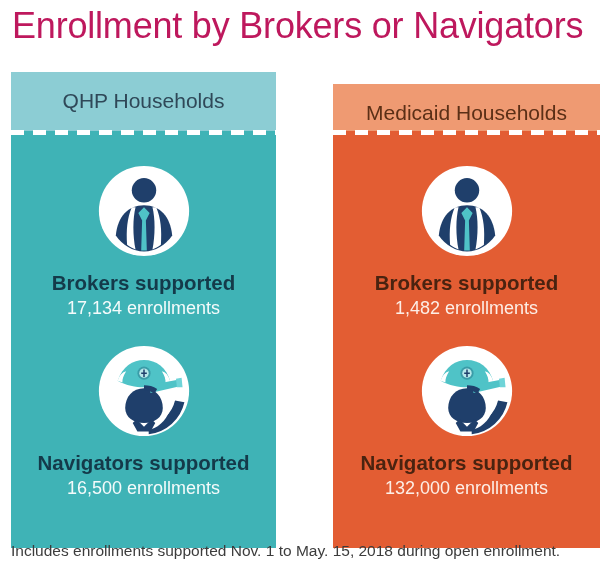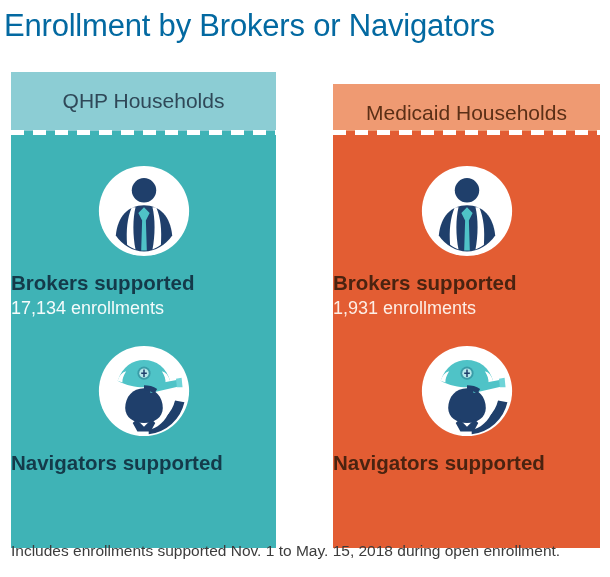--- a/index.html
+++ b/index.html
@@ -11,28 +11,28 @@
     height: 577px;
     background: #ffffff;
     font-family: "Liberation Sans", sans-serif;
     overflow: hidden;
     position: relative;
   }
 
   
   .page-title {
     position: absolute;
-    left: 4px;
+    left: 12px;
     top: 3px;
     width: 590px;
     height: 48px;
     line-height: 46px;
-    font-size: 31px;
+    font-size: 36px;
     font-weight: 400;
-    color: #0369a1;
+    color: #be185d;
     letter-spacing: -0.2px;
     white-space: nowrap;
   }
 
   
   .columns {
     position: absolute;
     left: 0;
     top: 60px;
     width: 610px;
@@ -85,21 +85,21 @@
       rgba(255,255,255,0) 13px, rgba(255,255,255,0) 22px
     );
     z-index: 4;
   }
 
   
   .stat {
     position: absolute;
     left: 0;
     width: 100%;
-    text-align: left;
+    text-align: center;
   }
   .stat-broker    { top: 92px; }
   .stat-navigator { top: 272px; }
 
   .icon-wrap {
     width: 94px;
     height: 94px;
     margin: 0 auto 12px auto;
     display: block;
   }
@@ -173,41 +173,42 @@
           <path d="M78 40 C76 33 73 30 69 29 C72 34 73 37 73 42 Z" fill="#ffffff"></path>
           <circle cx="50" cy="31" r="7" fill="#3a9ca8"></circle>
           <circle cx="50" cy="31" r="5" fill="#b8e8ea"></circle>
           <path d="M50 27 L50 35 M47 31 L53 31" stroke="#1f3f6b" stroke-width="1.6"></path>
           <path d="M55 44 L86 38 L88 45 L57 52 Z" fill="#4fc3c7"></path>
           <path d="M84 37 L90 36 L91 46 L85 46 Z" fill="#6fd4d8"></path>
           <path d="M50 44 C55 44 60 45 64 48 L61 53 C57 50 53 49 50 49 Z" fill="#1f3f6b"></path>
         </svg>
       </div>
       <div class="stat-label">Navigators supported</div>
+      <div class="stat-value">16,500 enrollments</div>
     </div>
   </div>
 
   <div class="col col-medi">
     <div class="col-head">Medicaid Households</div>
     <div class="col-body"></div>
     <div class="dash-sep"></div>
 
     <div class="stat stat-broker">
       <div class="icon-wrap">
         <svg viewBox="0 0 100 100">
           <circle cx="50" cy="50" r="48" fill="#ffffff"></circle>
           <circle cx="50" cy="28" r="13" fill="#1f3f6b"></circle>
           <path d="M50 44 C33 44 22 56 20 76 C27 86 38 93 50 93 C62 93 73 86 80 76 C78 56 67 44 50 44 Z" fill="#1f3f6b"></path>
           <path d="M37 46 C32 58 31 70 32 86 C35 88 38 90 41 91 C38 76 38 58 41 46 Z" fill="#ffffff"></path>
           <path d="M63 46 C68 58 69 70 68 86 C65 88 62 90 59 91 C62 76 62 58 59 46 Z" fill="#ffffff"></path>
           <path d="M50 46 L44 52 L48 60 L47 92 L53 92 L52 60 L56 52 Z" fill="#4fc3c7"></path>
         </svg>
       </div>
       <div class="stat-label">Brokers supported</div>
-      <div class="stat-value">1,931 enrollments</div>
+      <div class="stat-value">1,482 enrollments</div>
     </div>
 
     <div class="stat stat-navigator">
       <div class="icon-wrap">
         <svg viewBox="0 0 100 100">
           <circle cx="50" cy="50" r="48" fill="#ffffff"></circle>
           <path d="M93 62 A44 44 0 0 1 55 96 L55 86 A34 34 0 0 0 83 60 Z" fill="#1f3f6b"></path>
           <path d="M50 48 C36 48 27 58 25 74 C32 86 40 92 50 92 C60 92 70 86 76 74 C74 58 64 48 50 48 Z" fill="#ffffff"></path>
           <path d="M50 47 C38 47 30 56 30 68 C30 78 39 84 50 84 C61 84 70 78 70 68 C70 56 62 47 50 47 Z" fill="#1f3f6b"></path>
           <path d="M42 80 L50 88 L58 80 L62 84 L57 93 L43 93 L38 84 Z" fill="#1f3f6b"></path>
@@ -216,18 +217,19 @@
           <path d="M78 40 C76 33 73 30 69 29 C72 34 73 37 73 42 Z" fill="#ffffff"></path>
           <circle cx="50" cy="31" r="7" fill="#3a9ca8"></circle>
           <circle cx="50" cy="31" r="5" fill="#b8e8ea"></circle>
           <path d="M50 27 L50 35 M47 31 L53 31" stroke="#1f3f6b" stroke-width="1.6"></path>
           <path d="M55 44 L86 38 L88 45 L57 52 Z" fill="#4fc3c7"></path>
           <path d="M84 37 L90 36 L91 46 L85 46 Z" fill="#6fd4d8"></path>
           <path d="M50 44 C55 44 60 45 64 48 L61 53 C57 50 53 49 50 49 Z" fill="#1f3f6b"></path>
         </svg>
       </div>
       <div class="stat-label">Navigators supported</div>
+      <div class="stat-value">132,000 enrollments</div>
     </div>
   </div>
 
 </div>
 
 <div class="footer-note">Includes enrollments supported Nov. 1 to May. 15, 2018 during open enrollment.</div>
 
 </body></html>

